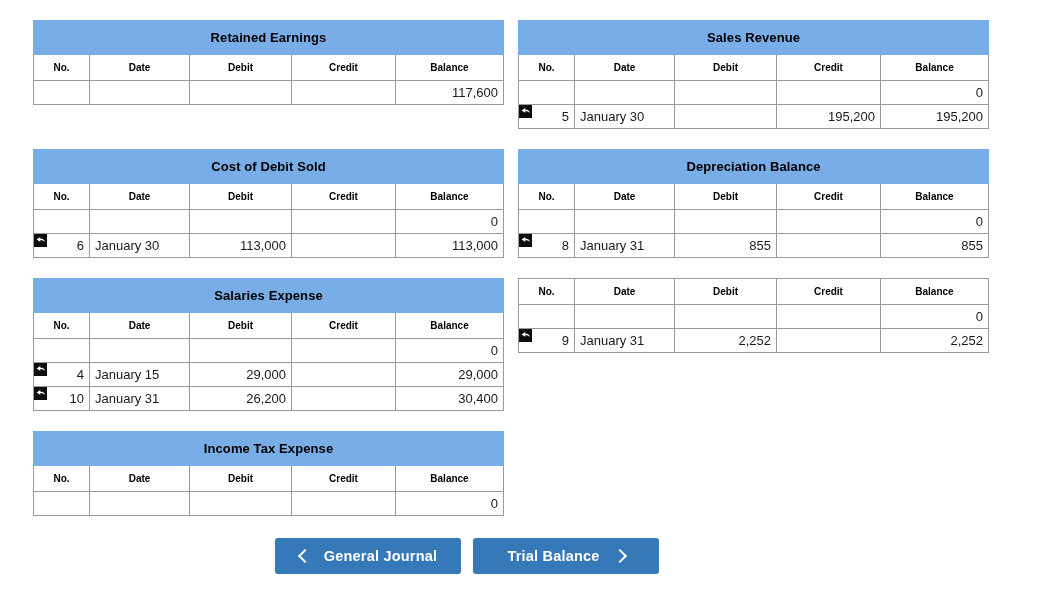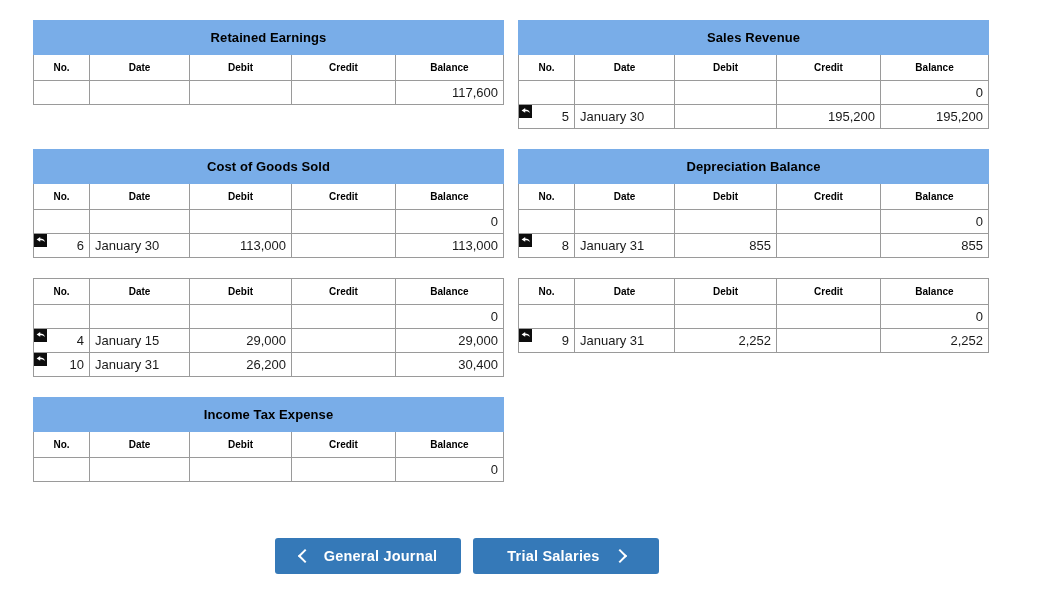--- a/index.html
+++ b/index.html
@@ -254,21 +254,21 @@
         <table class="ledger">
           <colgroup>
             <col class="col-no">
             <col class="col-date">
             <col class="col-debit">
             <col class="col-credit">
             <col class="col-balance">
           </colgroup>
           <thead>
             <tr>
-              <th class="acct-title-cell" colspan="5">Cost of Goods Sold</th>
+              <th class="acct-title-cell" colspan="5">Cost of Debit Sold</th>
             </tr>
             <tr>
               <th>No.</th>
               <th>Date</th>
               <th>Debit</th>
               <th>Credit</th>
               <th>Balance</th>
             </tr>
           </thead>
           <tbody>
@@ -341,20 +341,23 @@
       <div class="ledger-col">
         <table class="ledger">
           <colgroup>
             <col class="col-no">
             <col class="col-date">
             <col class="col-debit">
             <col class="col-credit">
             <col class="col-balance">
           </colgroup>
           <thead>
+            <tr>
+              <th class="acct-title-cell" colspan="5">Salaries Expense</th>
+            </tr>
             <tr>
               <th>No.</th>
               <th>Date</th>
               <th>Debit</th>
               <th>Credit</th>
               <th>Balance</th>
             </tr>
           </thead>
           <tbody>
             <tr>
@@ -466,16 +469,16 @@
       <div class="ledger-col empty-slot"></div>
     </div>
   </div>
 
 <div id="footer-buttons">
   <button class="nav-btn prev">
     <span class="chev left"></span>
     <span class="btn-label">General Journal</span>
   </button>
   <button class="nav-btn next">
-    <span class="btn-label">Trial Salaries</span>
+    <span class="btn-label">Trial Balance</span>
     <span class="chev right"></span>
   </button>
 </div>
 
 </body></html>

